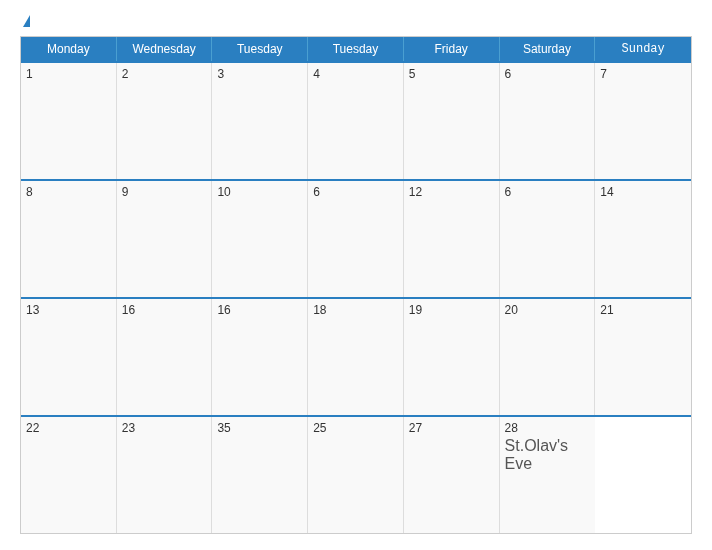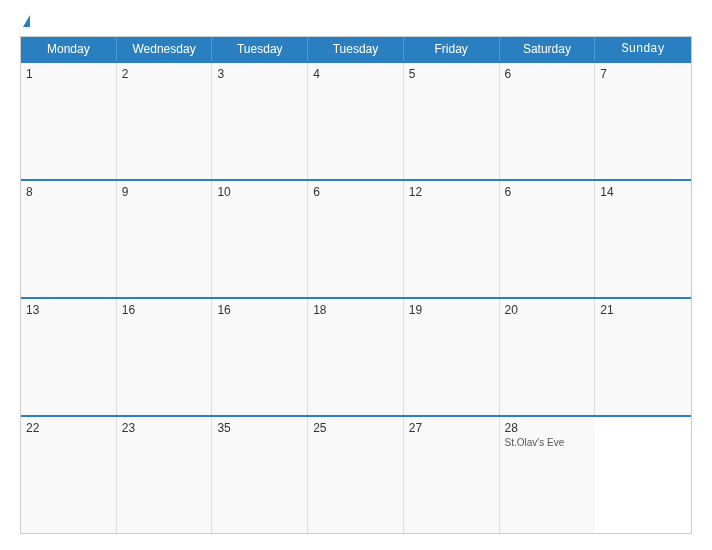--- a/index.html
+++ b/index.html
@@ -116,21 +116,21 @@
     }
     .day-cell:last-child {
       border-right: none;
     }
     .day-num {
       font-size: 12px;
       color: #333;
       display: block;
     }
     .day-event {
-      font-size: 10px;
+      font-size: 16px;
       color: #555;
       margin-top: 2px;
       display: block;
     }
     .empty-cell {
       background: #fff;
       border-right: 1px solid #ddd;
     }
     .empty-cell:last-child {
       border-right: none;

